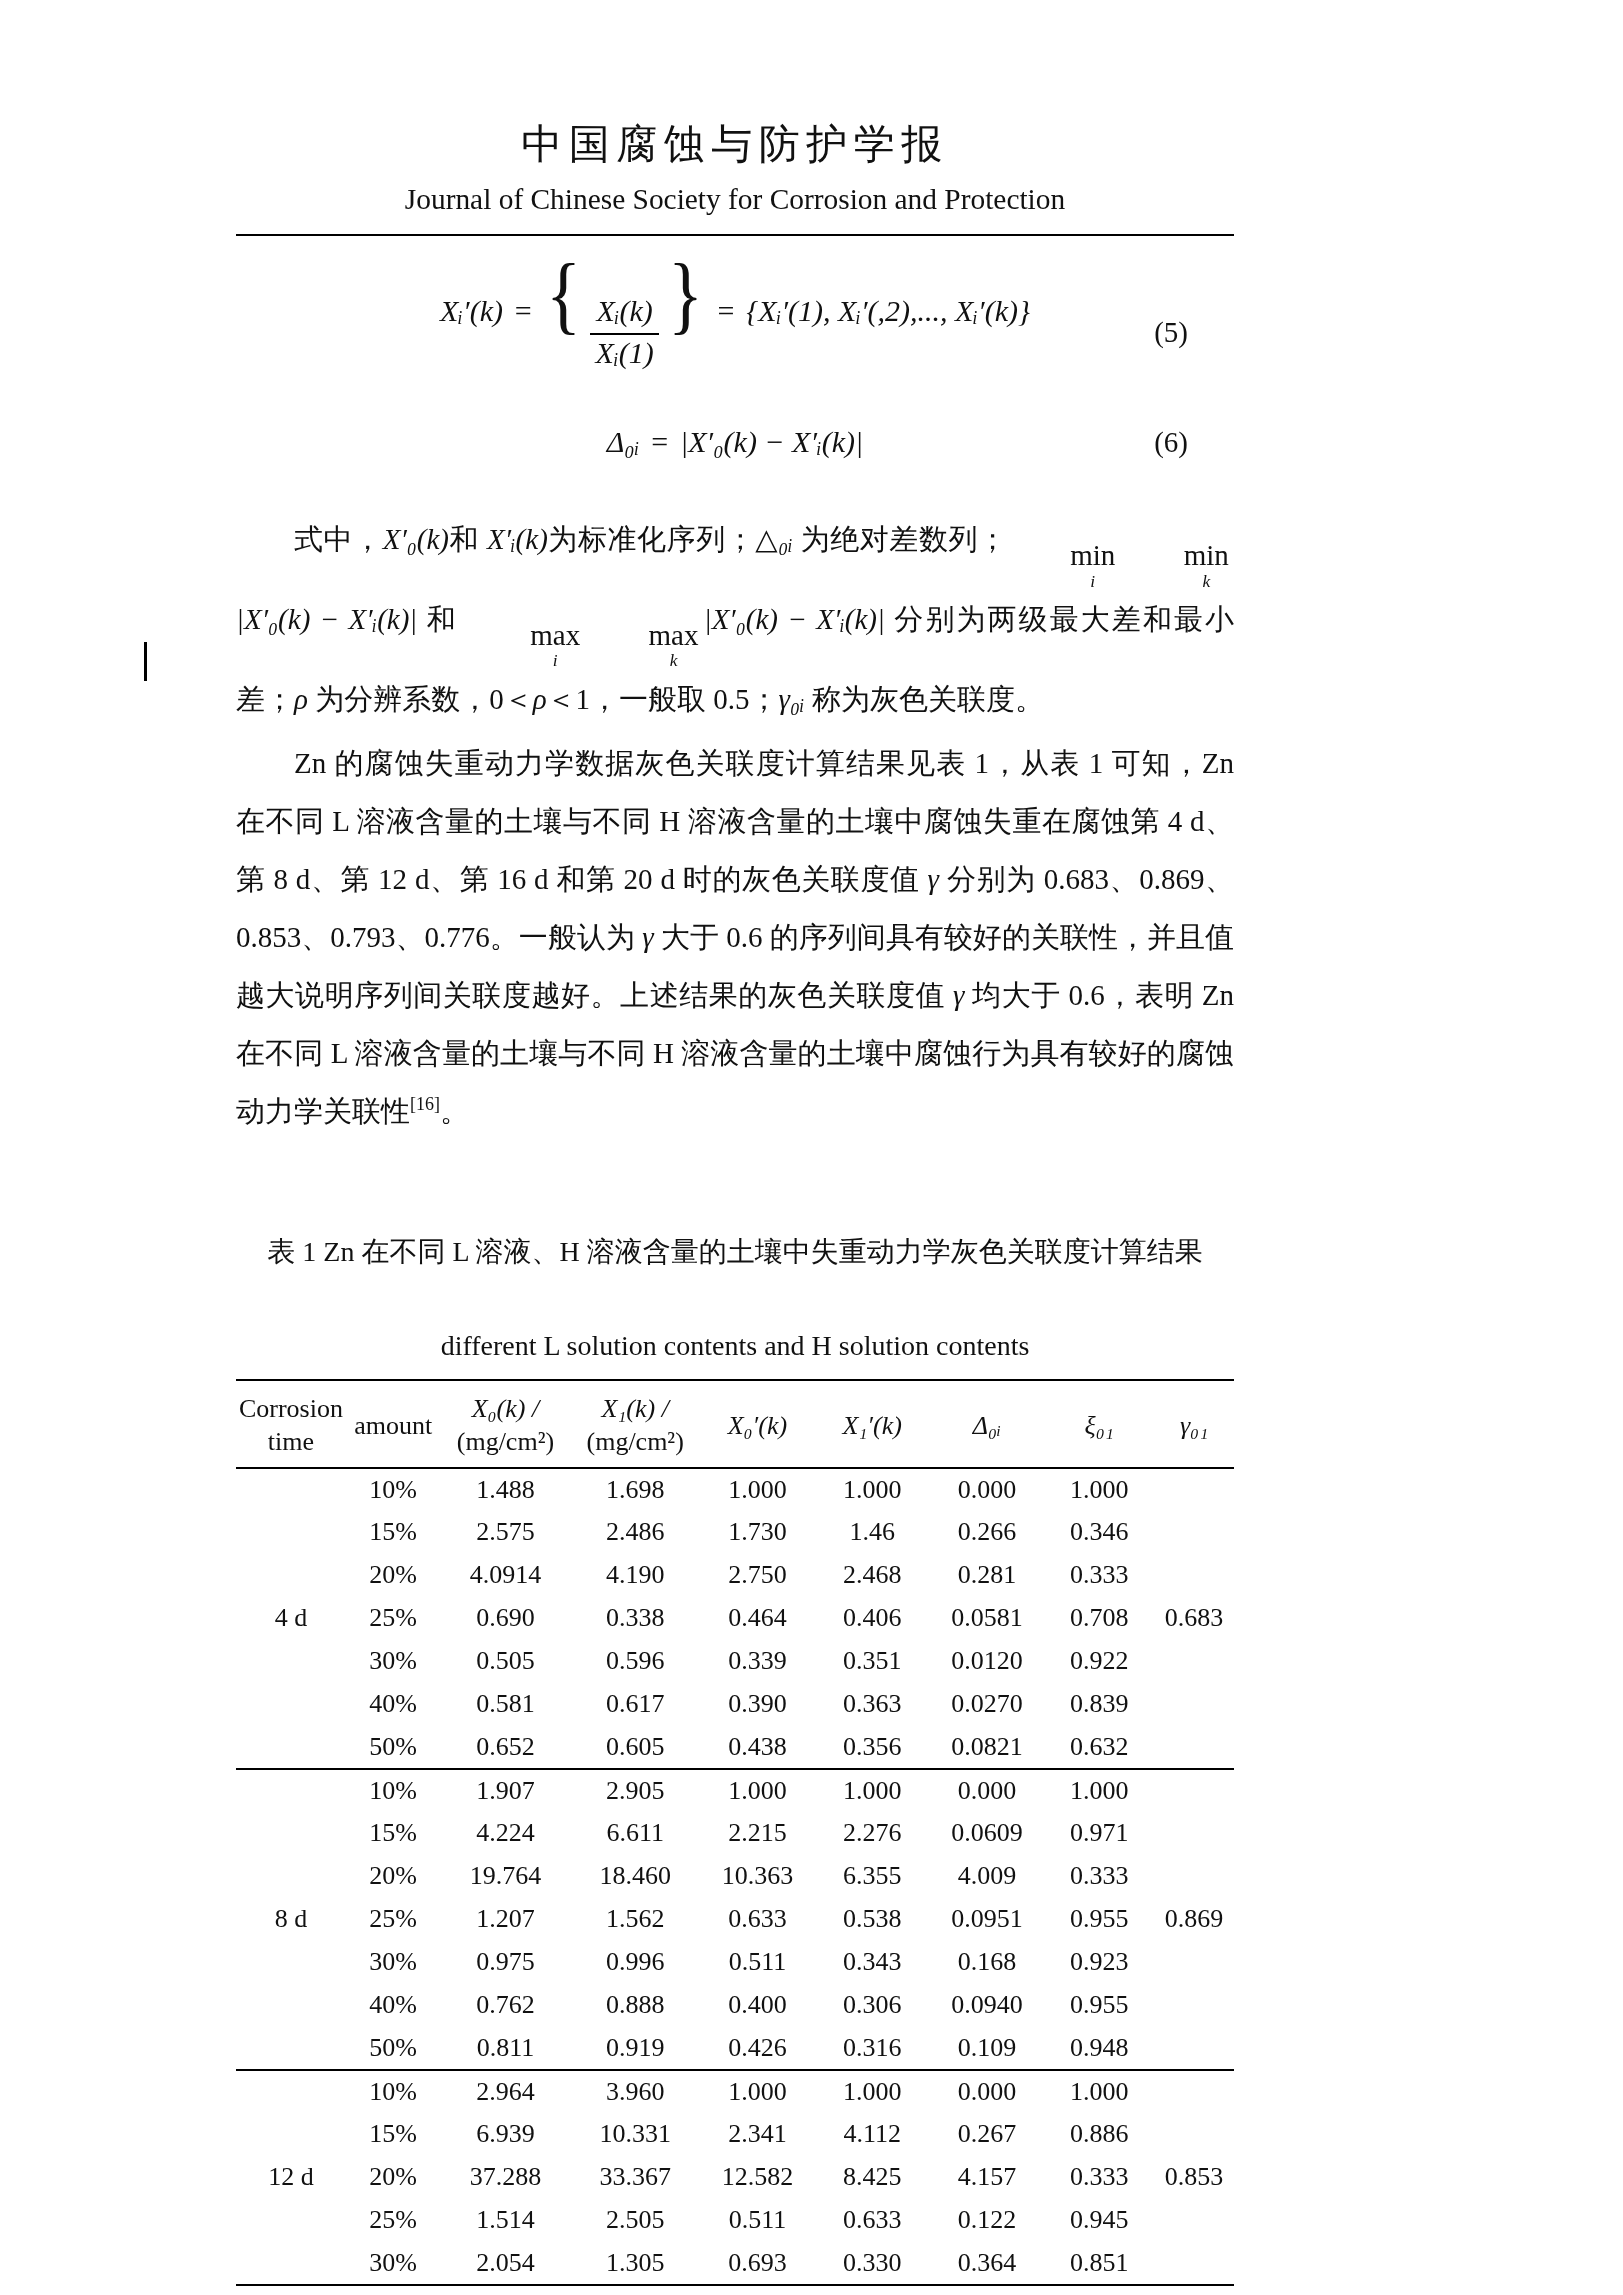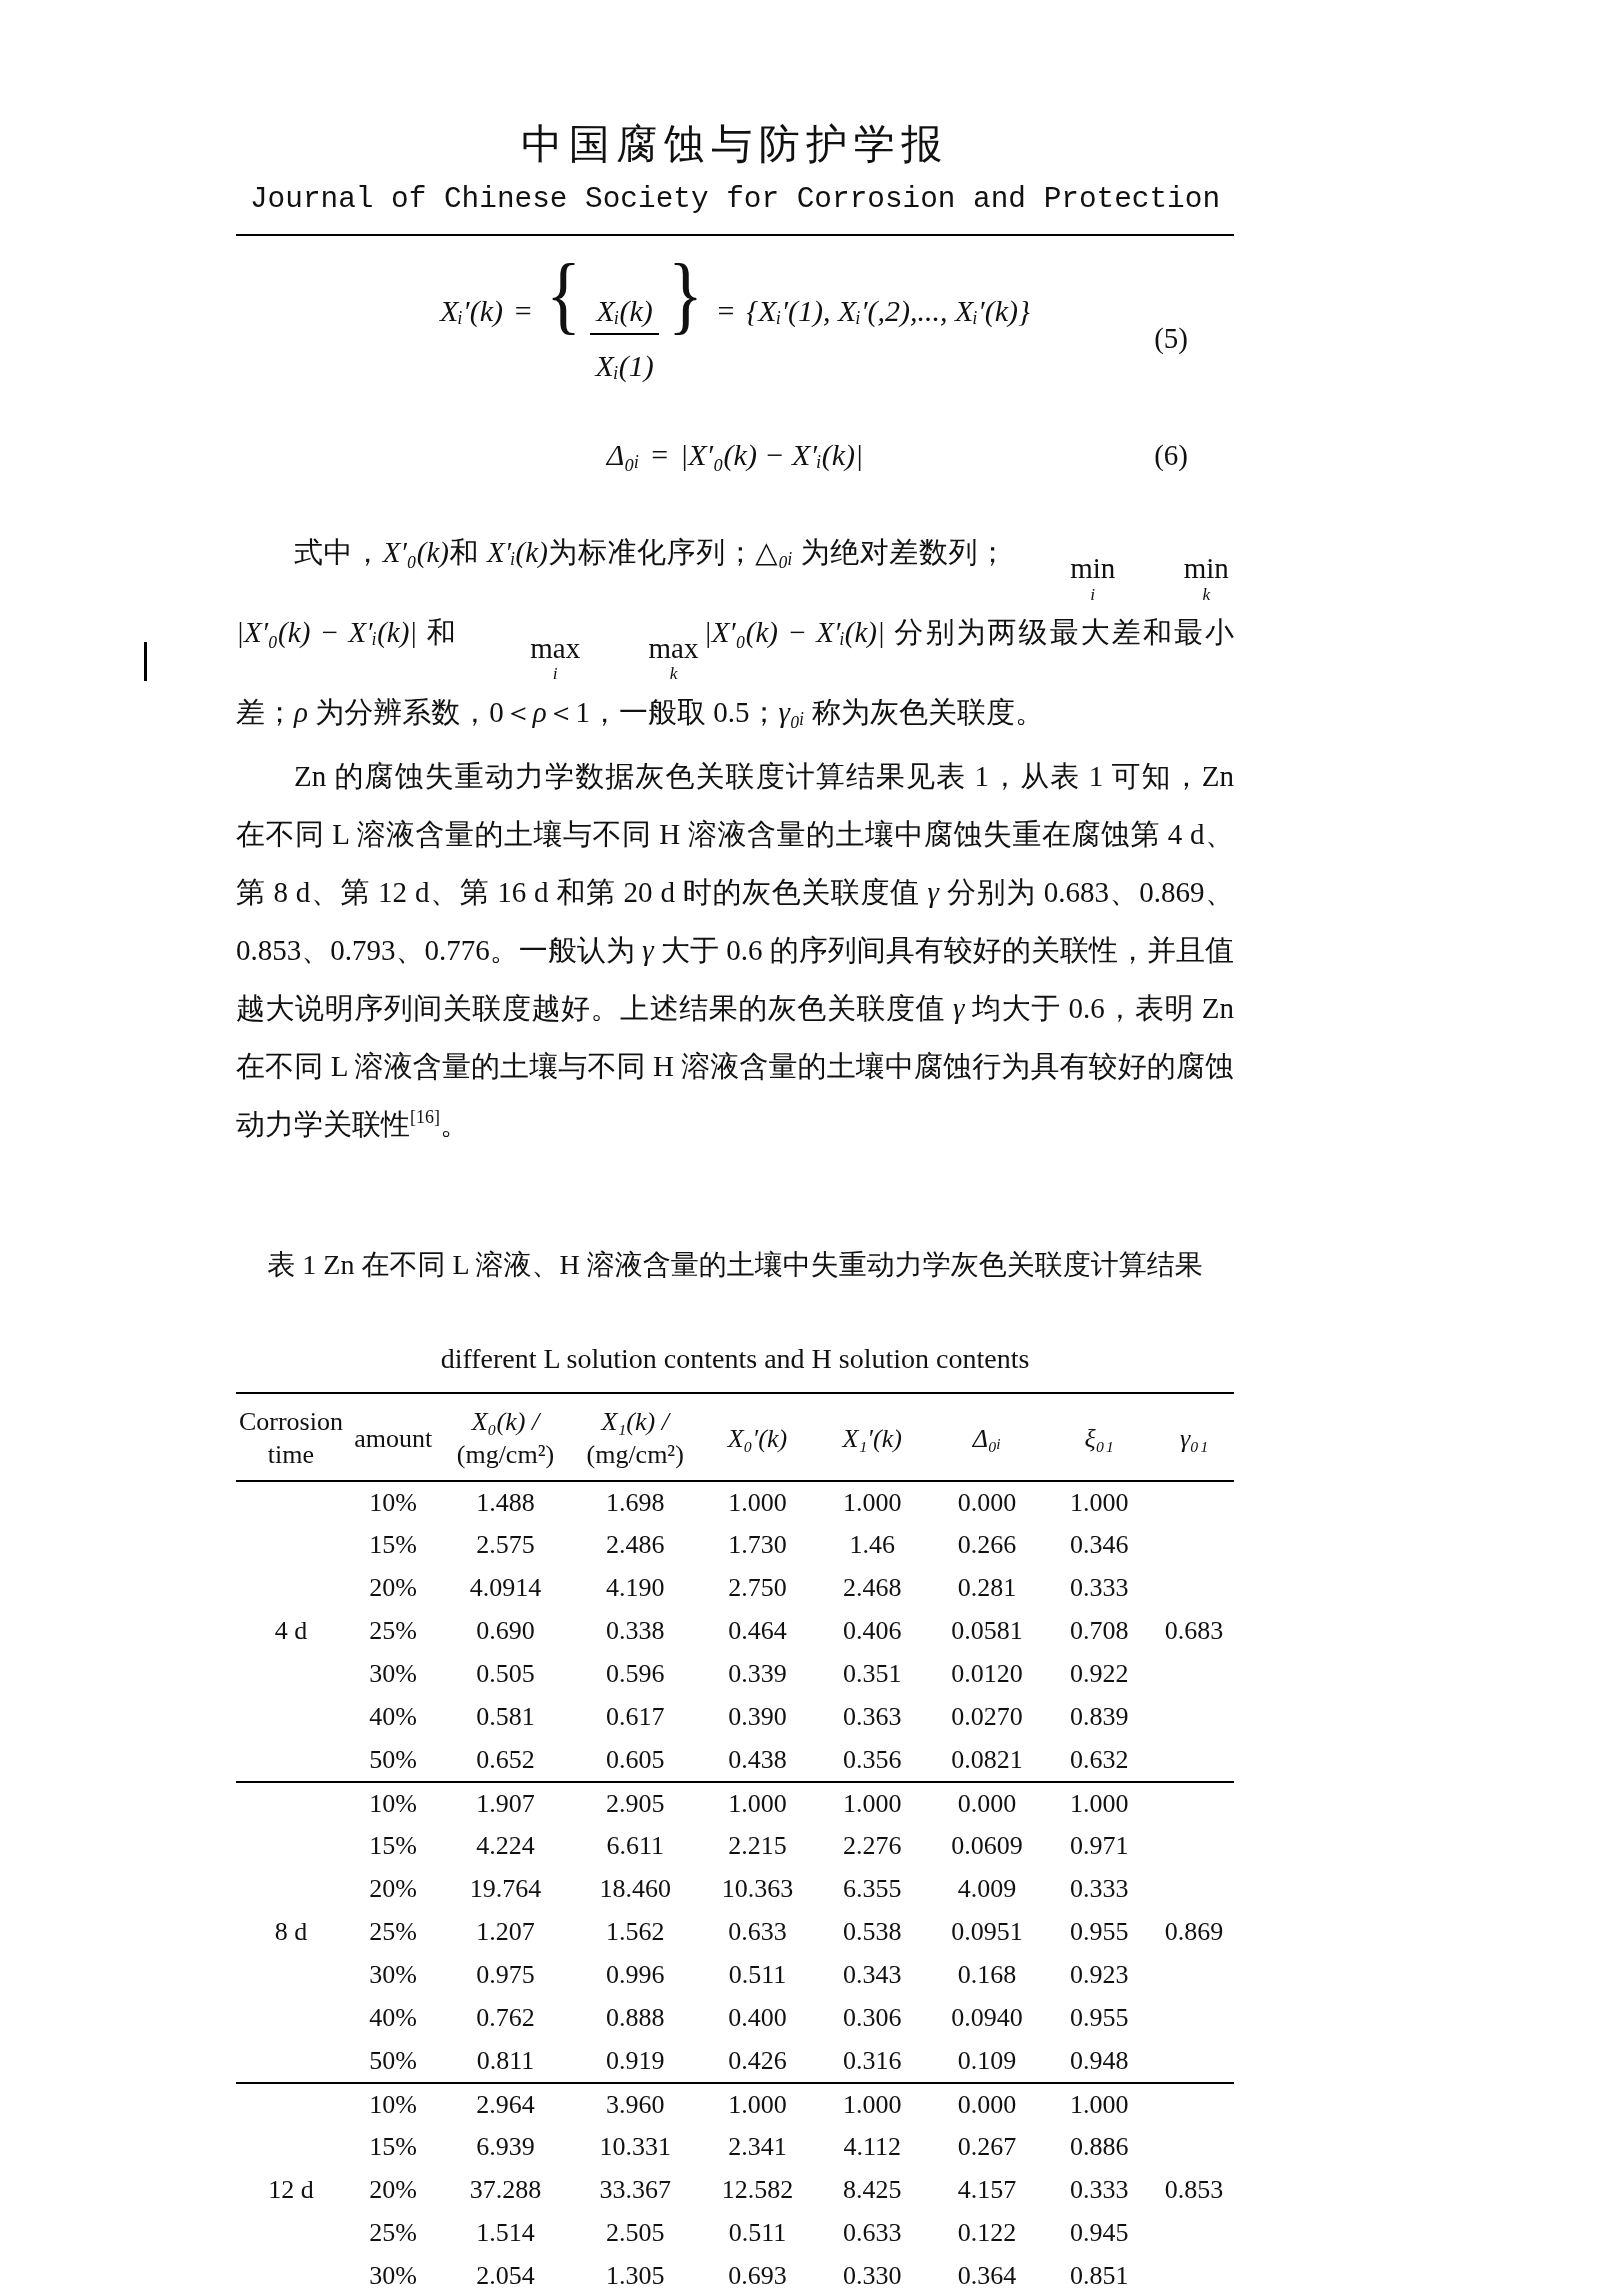--- a/index.html
+++ b/index.html
@@ -21,21 +21,20 @@
   .title-cn {
     text-align: center;
     font-size: 41px;
     letter-spacing: 6.5px;
     font-weight: 400;
   }
   .title-en {
     text-align: center;
     font-size: 29.4px;
     margin-top: 10.5px;
-    font-family: Liberation Mono, monospace;
   }
   .header-rule {
     margin-top: 18.3px;
     border-top: 2.6px solid #000;
     width: 100%;
     height: 0;
   }
 
   
   .eq-row {
@@ -70,21 +69,21 @@
     display: inline-block;
     text-align: center;
     vertical-align: middle;
     padding: 0 5.2px;
   }
   .frac .fnum {
     display: block;
     border-bottom: 2px solid #000;
     padding: 0 6.5px 5.2px;
   }
-  .frac .fden { display: block; padding-top: 14px; }
+  .frac .fden { display: block; padding-top: 1px; }
 
   
   .para {
     font-size: 29px;
     line-height: 2.0;
     text-align: justify;
     text-indent: 2em;
   }
   .para.p1 { margin-top: 51px; }
   .para.p2 { margin-top: 6.5px; }

